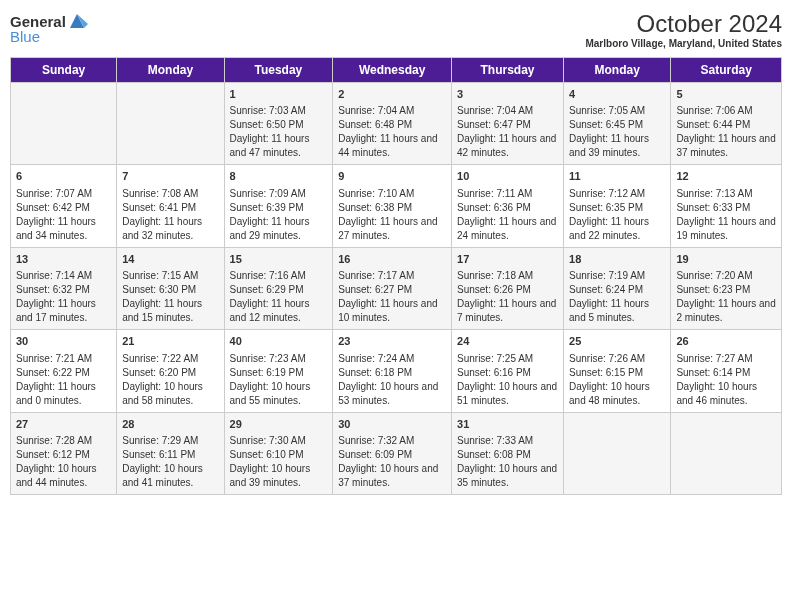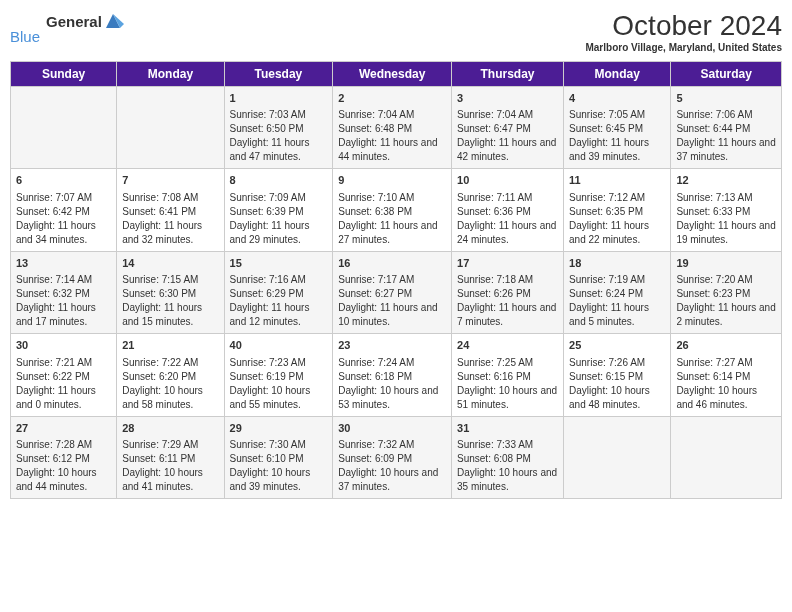--- a/index.html
+++ b/index.html
@@ -18,32 +18,31 @@
     }
     .logo {
       display: flex;
       align-items: center;
       gap: 4px;
     }
     .logo-text-general {
       font-size: 15px;
       font-weight: bold;
       color: #333;
-      margin-left: 36px;
     }
     .logo-text-blue {
       font-size: 15px;
       font-weight: normal;
       color: #4a90d9;
     }
     .title-block {
       text-align: right;
     }
     .month-title {
-      font-size: 28px;
+      font-size: 24px;
       font-weight: normal;
       color: #333;
     }
     .location-title {
       font-size: 10px;
       color: #333;
       font-weight: bold;
     }
     table {
       width: 100%;

